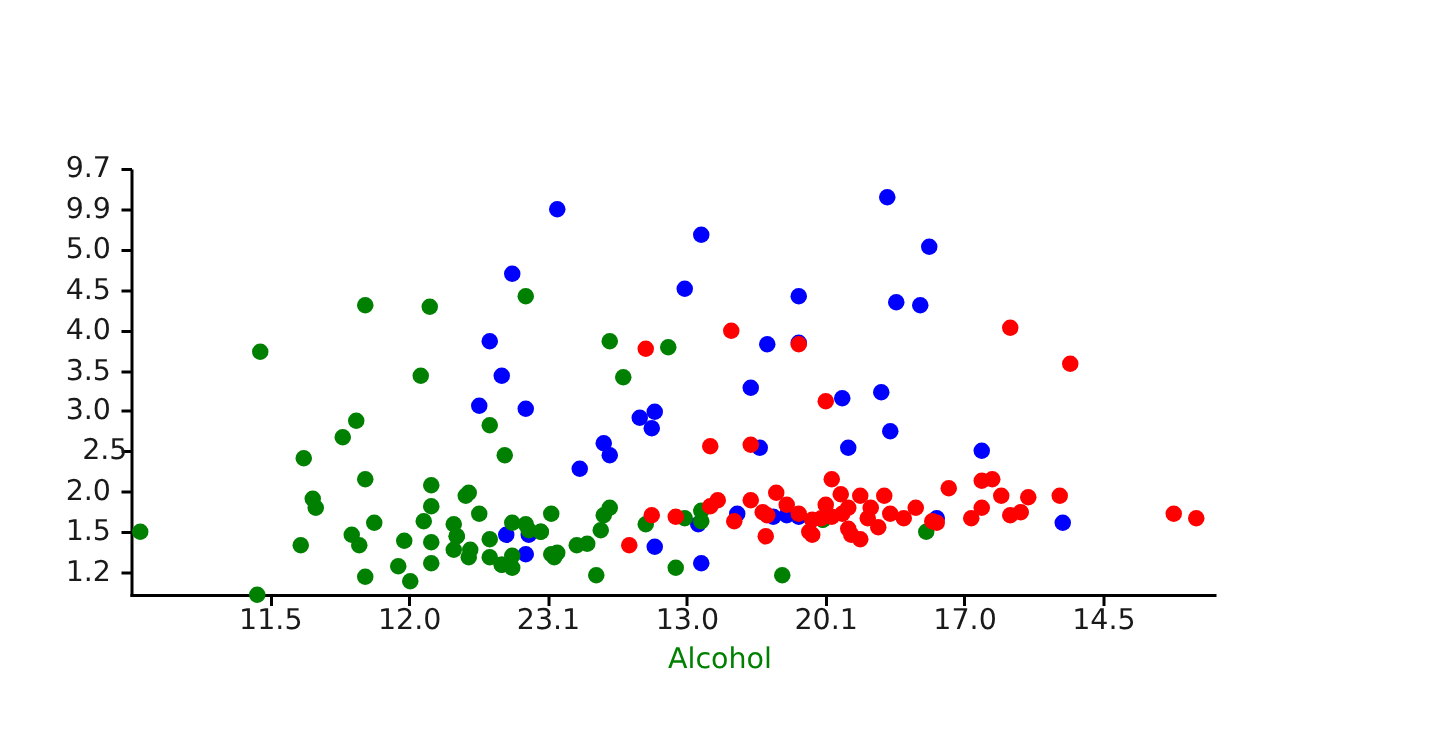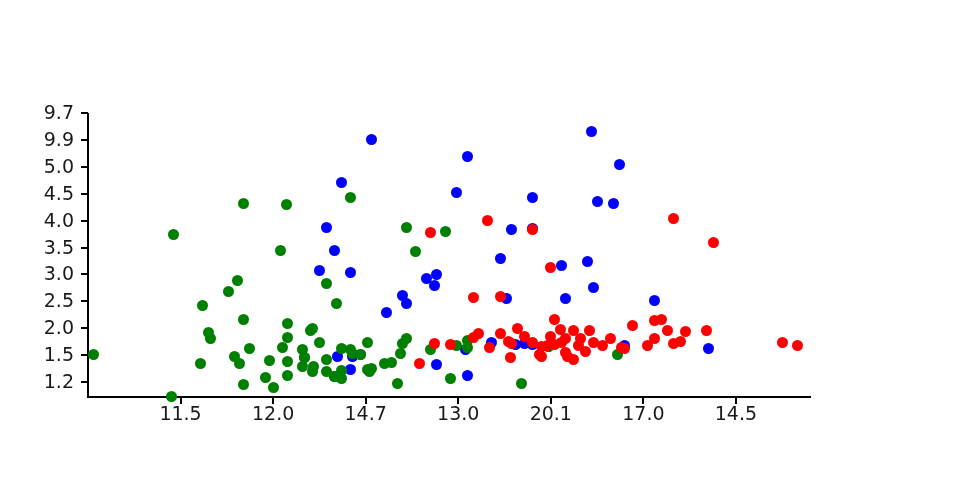--- a/index.html
+++ b/index.html
@@ -122,21 +122,21 @@
   <div id="x-axis-line" class="axis-line"></div>
 
   <div id="y-ticks-container">
       <div class="y-tick" style="top: 381.011px;"></div>
       <div class="y-tick-label" style="top: 372.011px; width: 72px; left: 2px;">1.2</div>
       <div class="y-tick" style="top: 354.11px;"></div>
       <div class="y-tick-label" style="top: 345.11px; width: 72px; left: 2px;">1.5</div>
       <div class="y-tick" style="top: 327.209px;"></div>
       <div class="y-tick-label" style="top: 318.209px; width: 72px; left: 2px;">2.0</div>
       <div class="y-tick" style="top: 300.308px;"></div>
-      <div class="y-tick-label" style="top: 291.308px; width: 72px; left: 2px;">2.5</div>
+      <div class="y-tick-label" style="top: 291.308px; width: 72px; left: 13px;">2.5</div>
       <div class="y-tick" style="top: 273.407px;"></div>
       <div class="y-tick-label" style="top: 264.407px; width: 72px; left: 2px;">3.0</div>
       <div class="y-tick" style="top: 246.506px;"></div>
       <div class="y-tick-label" style="top: 237.506px; width: 72px; left: 2px;">3.5</div>
       <div class="y-tick" style="top: 219.605px;"></div>
       <div class="y-tick-label" style="top: 210.605px; width: 72px; left: 2px;">4.0</div>
       <div class="y-tick" style="top: 192.703px;"></div>
       <div class="y-tick-label" style="top: 183.703px; width: 72px; left: 2px;">4.5</div>
       <div class="y-tick" style="top: 165.802px;"></div>
       <div class="y-tick-label" style="top: 156.802px; width: 72px; left: 2px;">5.0</div>
@@ -144,31 +144,32 @@
       <div class="y-tick-label" style="top: 129.901px; width: 72px; left: 2px;">9.9</div>
       <div class="y-tick" style="top: 112px;"></div>
       <div class="y-tick-label" style="top: 103px; width: 72px; left: 2px;">9.7</div>
     </div>
   <div id="x-ticks-container">
       <div class="x-tick" style="left: 179.564px;"></div>
       <div class="x-tick-label" style="left: 180.564px;">11.5</div>
       <div class="x-tick" style="left: 272.128px;"></div>
       <div class="x-tick-label" style="left: 273.128px;">12.0</div>
       <div class="x-tick" style="left: 364.692px;"></div>
-      <div class="x-tick-label" style="left: 365.692px;">14.7</div>
+      <div class="x-tick-label" style="left: 365.692px;">23.1</div>
       <div class="x-tick" style="left: 457.256px;"></div>
       <div class="x-tick-label" style="left: 458.256px;">13.0</div>
       <div class="x-tick" style="left: 549.821px;"></div>
       <div class="x-tick-label" style="left: 550.821px;">20.1</div>
       <div class="x-tick" style="left: 642.385px;"></div>
       <div class="x-tick-label" style="left: 643.385px;">17.0</div>
       <div class="x-tick" style="left: 734.949px;"></div>
       <div class="x-tick-label" style="left: 735.949px;">14.5</div>
     </div>
 
+  <div id="x-axis-title">Alcohol</div>
 
   <div id="plot-area">
       <div class="pt" style="background: rgb(0, 0, 255); left: 283.246px; top: 26.3631px;"></div>
       <div class="pt" style="background: rgb(0, 0, 255); left: 379.513px; top: 43.5798px;"></div>
       <div class="pt" style="background: rgb(0, 0, 255); left: 503.549px; top: 18.8308px;"></div>
       <div class="pt" style="background: rgb(0, 0, 255); left: 531.318px; top: 51.6502px;"></div>
       <div class="pt" style="background: rgb(0, 0, 255); left: 253.626px; top: 69.943px;"></div>
       <div class="pt" style="background: rgb(0, 0, 255); left: 368.405px; top: 79.0894px;"></div>
       <div class="pt" style="background: rgb(0, 0, 255); left: 444.308px; top: 84.4696px;"></div>
       <div class="pt" style="background: rgb(0, 0, 255); left: 509.103px; top: 88.2357px;"></div>

